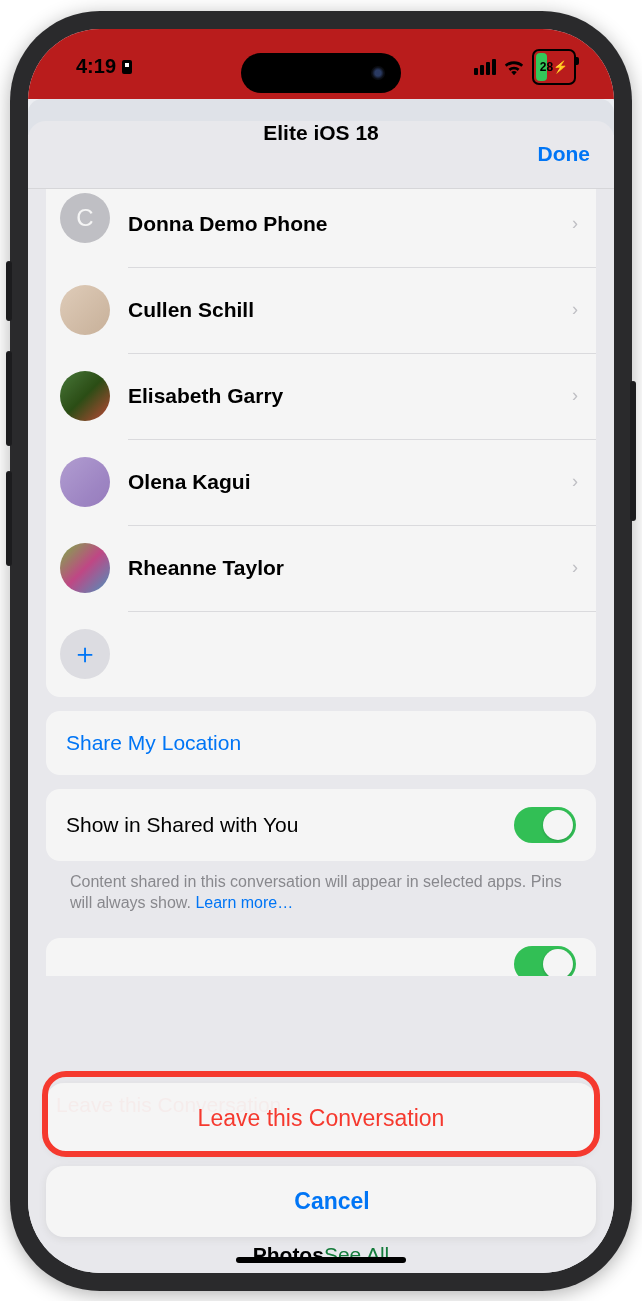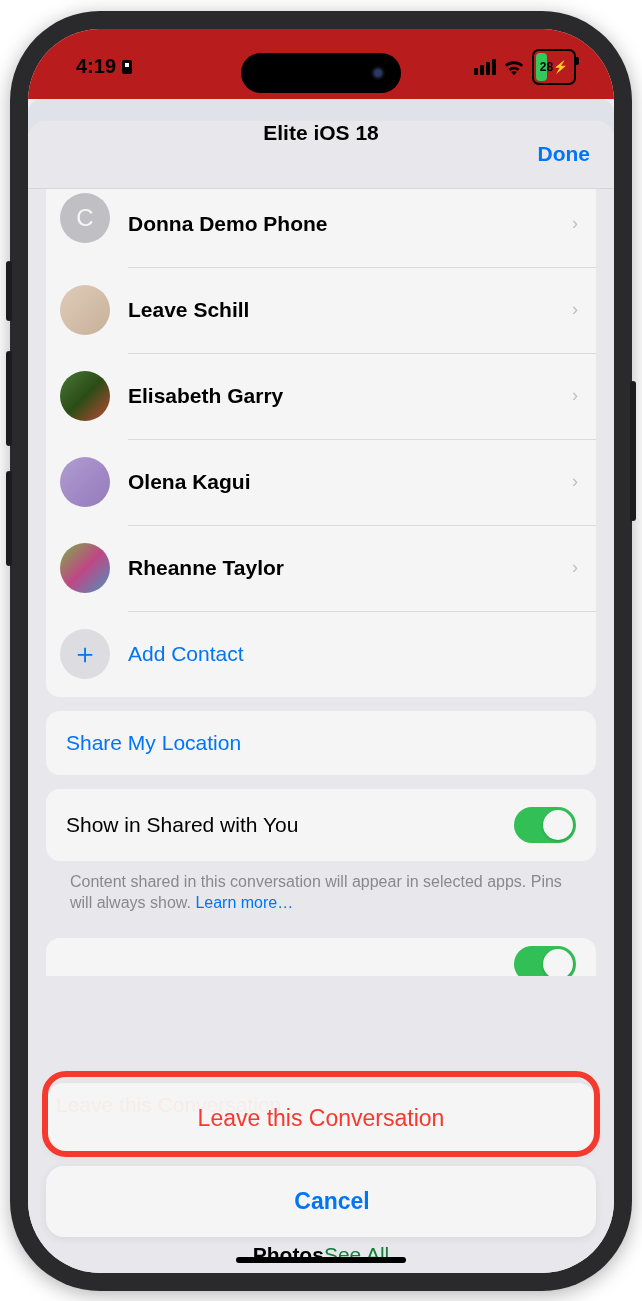--- a/index.html
+++ b/index.html
@@ -236,21 +236,21 @@
         <div class="card first">
           <div class="row" style="padding-top:10px;">
             <div class="avatar" style="transform:translateY(-6px);">
                 <span>C</span>
               </div>
             <span class="row-label">Donna Demo Phone</span>
             <span class="chevron">›</span>
           </div>
           <div class="row">
             <div class="avatar photo1"></div>
-            <span class="row-label">Leave Schill</span>
+            <span class="row-label">Cullen Schill</span>
             <span class="chevron">›</span>
           </div>
           <div class="row">
             <div class="avatar photo2"></div>
             <span class="row-label">Elisabeth Garry</span>
             <span class="chevron">›</span>
           </div>
           <div class="row">
             <div class="avatar photo3"></div>
             <span class="row-label">Olena Kagui</span>
@@ -258,21 +258,20 @@
           </div>
           <div class="row">
             <div class="avatar photo4"></div>
             <span class="row-label">Rheanne Taylor</span>
             <span class="chevron">›</span>
           </div>
           <div class="row add-row">
             <div class="avatar">
                 <span class="plus-icon">＋</span>
               </div>
-            <span class="row-label">Add Contact</span>
           </div>
         </div>
 
         <div class="card">
           <div class="single-row">Share My Location</div>
         </div>
 
         <div class="card">
           <div class="toggle-row">
             <span>Show in Shared with You</span>

